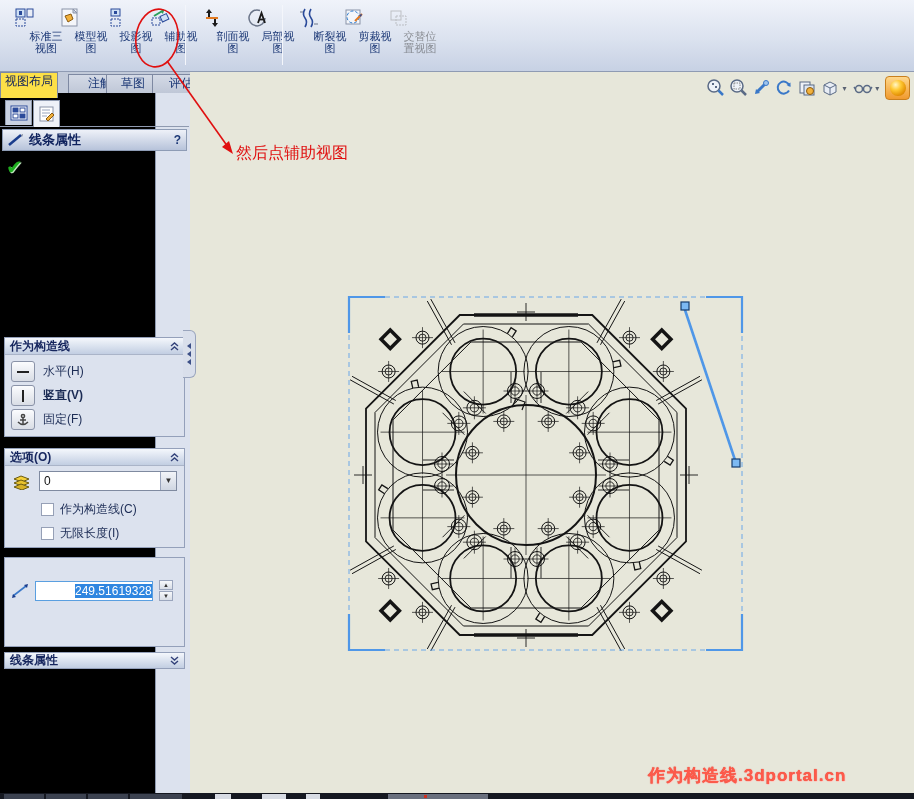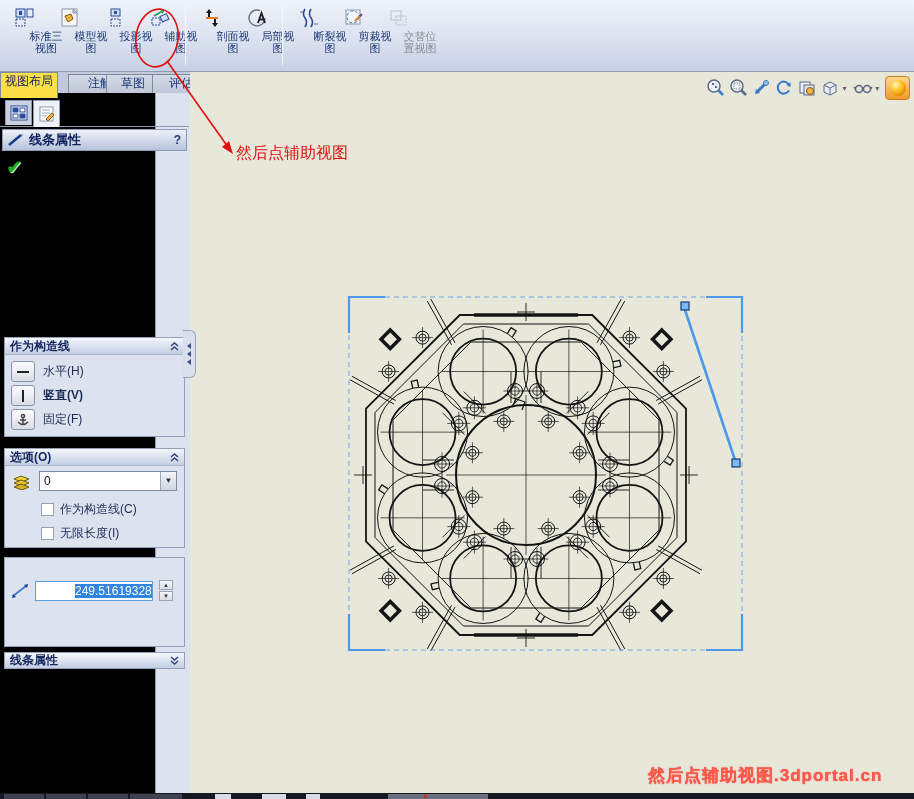--- a/index.html
+++ b/index.html
@@ -531,21 +531,21 @@
             <path d="M2.5 11 L1 9 M17.5 11 L19 9"></path>
           </g>
         </svg>
     </span>
     <span class="hu-drop">▾</span>
     <span class="hu-sphere-wrap">
         <span class="sphere"></span>
       </span>
   </div>
 
-  <div id="watermark">然后点辅助视图.3dportal.cn</div>
+  <div id="watermark">作为构造线.3dportal.cn</div>
 </div>
 
 <div id="panel">
   <div class="minitab" style="left:5px">
     <svg width="18" height="16">
         <g fill="none" stroke="#2a4a9a">
           <rect x="1" y="1" width="16" height="14" fill="#fff"></rect>
           <rect x="3" y="3" width="5" height="4" fill="#2a4a9a"></rect>
           <rect x="10" y="3" width="5" height="4"></rect>
           <rect x="3" y="9" width="5" height="4"></rect>

